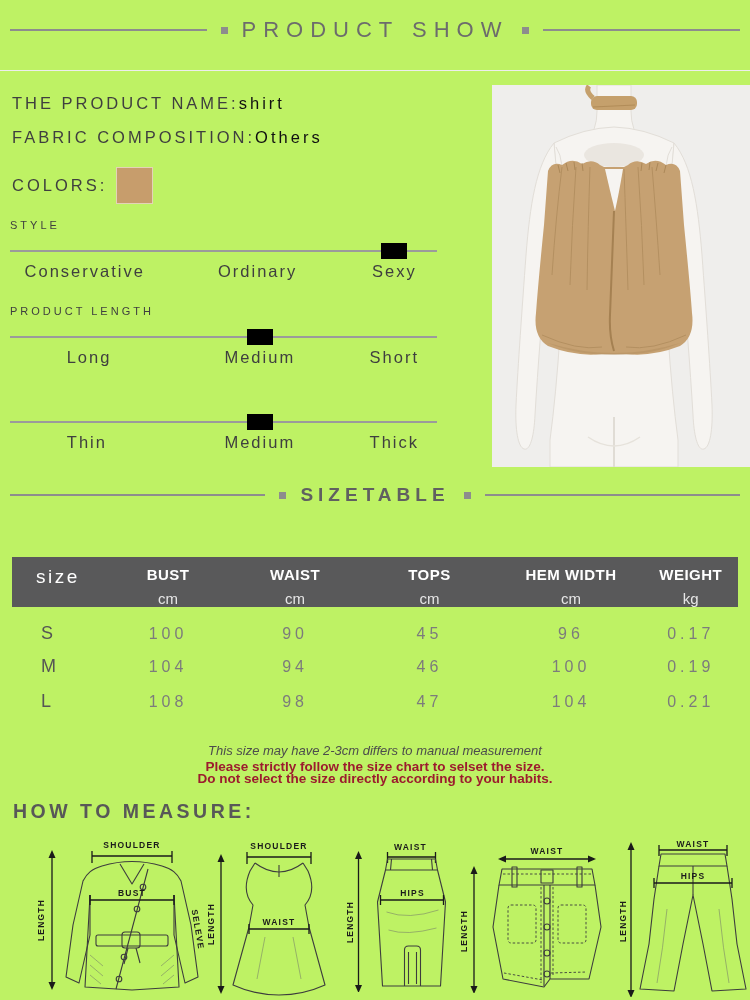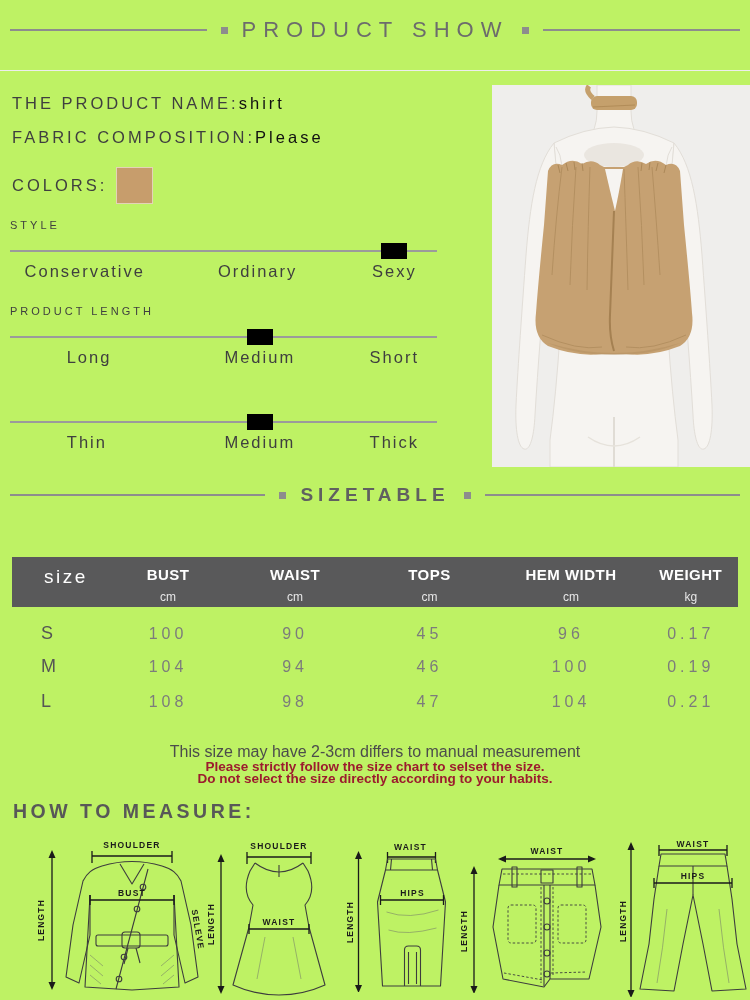--- a/index.html
+++ b/index.html
@@ -35,32 +35,32 @@
 
   
   .photo { position:absolute; left:492px; top:85px; width:258px; height:383px; }
 
   
   .table { position:absolute; left:12px; top:557px; width:726px; }
   .thead { height:50px; background:#59595a; color:#fff; display:grid;
            grid-template-columns:13% 17% 18% 19% 20% 13%; }
   .thcell { display:flex; flex-direction:column; align-items:center; justify-content:flex-start; padding-top:9px; }
   .thcell .lab { font-weight:bold; font-size:15px; letter-spacing:0.5px; }
-  .thcell .unit { font-size:12px; opacity:0.85; margin-top:7px; }
-  .thcell.size-col { align-items:flex-start; padding-left:32px; }
+  .thcell .unit { font-size:15px; opacity:0.85; margin-top:7px; }
+  .thcell.size-col { align-items:flex-start; padding-left:24px; }
   .thcell.size-col .lab { font-weight:normal; font-size:19px; letter-spacing:2.5px; }
   .tbody { padding-top:10px; }
   .trow { display:grid; grid-template-columns:13% 17% 18% 19% 20% 13%; height:33px; align-items:center;
           color:#7c7c7c; font-size:16px; letter-spacing:4px; text-align:center; }
   .trow .size-cell { text-align:left; padding-left:29px; color:#555; font-size:18px; letter-spacing:0; }
   .trow:last-child { margin-top:2px; }
 
   
   .note { position:absolute; width:100%; text-align:center; }
-  #note-gray { top:743px; font-size:16px; color:#4c4c4c; }
+  #note-gray { top:743px; font-size:13px; color:#4c4c4c;font-style:italic; }
   #note-red1 { top:759px; font-size:13.5px; font-weight:bold; color:#9c1b2e; }
   #note-red2 { top:771px; font-size:13.5px; font-weight:bold; color:#9c1b2e; }
 
   
   #howto { position:absolute; left:13px; top:800px; font-size:19.5px; letter-spacing:3.5px; color:#585858; font-weight:600; }
   .diagram { position:absolute; }
   .diagram svg { width:100%; height:100%; display:block; }
   #d-jacket { left:28px; top:837px; width:185px; height:160px; }
   #d-dress  { left:206px; top:839px; width:132px; height:158px; }
   #d-skirt  { left:346px; top:840px; width:106px; height:152px; }
@@ -82,21 +82,21 @@
   <div class="sec-head" id="head-product">
     <div class="ln"></div>
     <div class="sq"></div>
     <div class="ttl">PRODUCT SHOW</div>
     <div class="sq"></div>
     <div class="ln"></div>
   </div>
   <div class="top-divider"></div>
 
   <div class="inforow" id="row-name"><span>THE PRODUCT NAME:</span><span class="val">shirt</span></div>
-  <div class="inforow" id="row-fabric"><span>FABRIC COMPOSITION:</span><span class="val">Please</span></div>
+  <div class="inforow" id="row-fabric"><span>FABRIC COMPOSITION:</span><span class="val">Others</span></div>
   <div class="inforow" id="row-colors">
     <span>COLORS:</span>
     <span class="swatch"></span>
   </div>
 
   <div class="attr" id="attr-style">
     <div class="attr-label">STYLE</div>
     <div class="attr-line">
       <div class="marker" style="left:calc(90% - 13px);"></div>
     </div>

